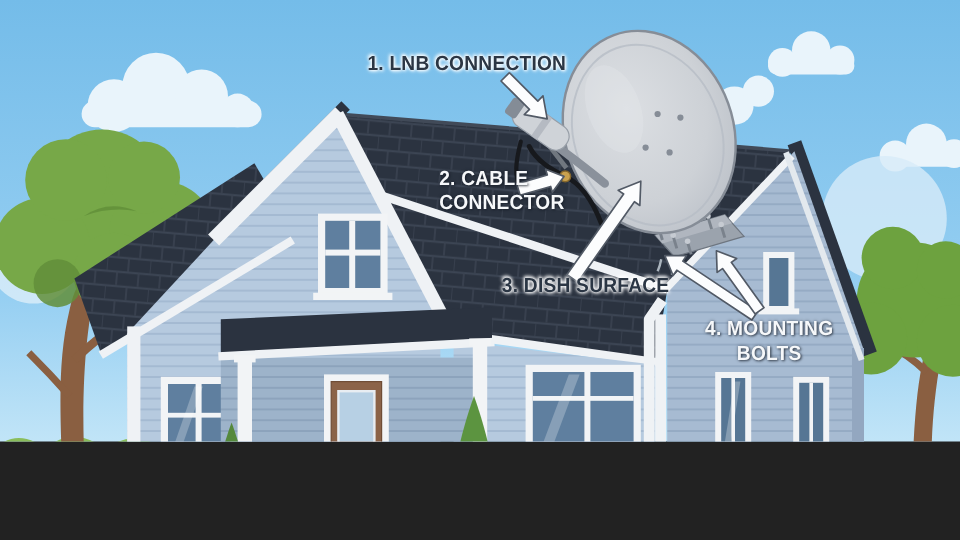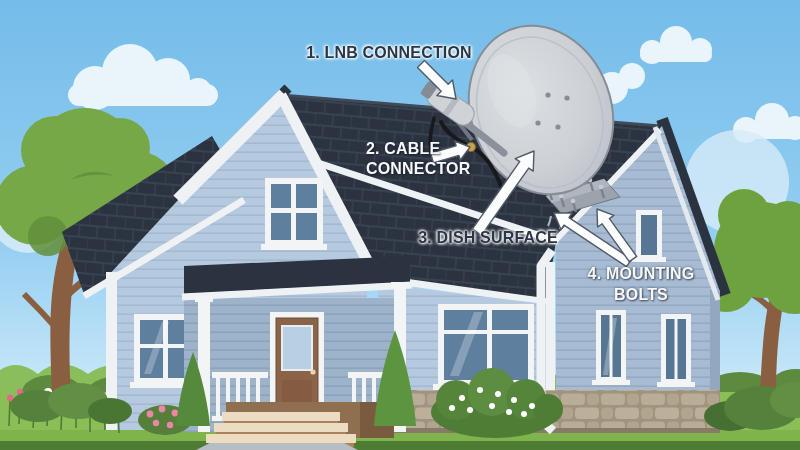--- a/index.html
+++ b/index.html
@@ -1,16 +1,16 @@
 <!DOCTYPE html>
 <html><head>
 <meta charset="utf-8">
 <style>
   html,body{margin:0;padding:0;background:#222;}
-  .stage{position:relative;width:800px;height:450px;overflow:hidden;
+  .stage{position:relative;width:800px;height:368px;overflow:hidden;
          font-family:"Liberation Sans","DejaVu Sans",sans-serif;}
   .stage svg{position:absolute;left:0;top:0;}
   .callout{position:absolute;font-weight:700;font-size:17px;line-height:20px;
            letter-spacing:.2px;white-space:nowrap;}
   .callout.dark{color:#2b3644;
     text-shadow:0 0 2px rgba(255,255,255,.95),0 0 4px rgba(255,255,255,.85),
                 1px 1px 3px rgba(255,255,255,.9),-1px -1px 3px rgba(255,255,255,.9);}
   .callout.light{color:#f6f8fa;
     text-shadow:1px 1px 2px rgba(22,28,38,.65),0 0 3px rgba(22,28,38,.45);}
   .callout.center{text-align:center;}

